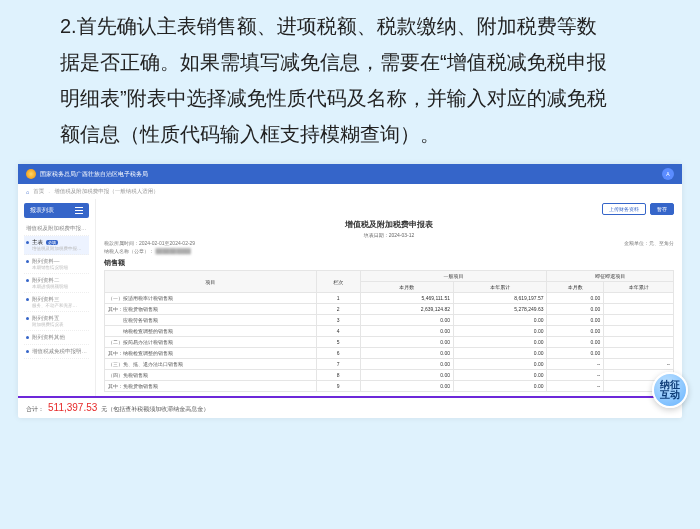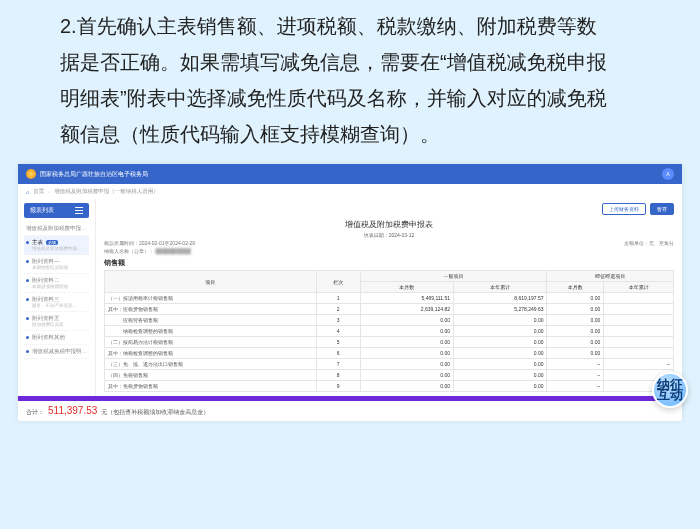--- a/index.html
+++ b/index.html
@@ -84,21 +84,21 @@
   }
   .btn-outline {
     border:1px solid #3565c9; color:#3565c9; background:#fff;
     font-size:5px; padding:2px 6px; border-radius:2px;
   }
   .btn-primary {
     background:#3565c9; color:#fff;border:1px solid #3565c9;
     font-size:5px; padding:2px 6px; border-radius:2px;
   }
   .form-title {
-    text-align:center;font-size:8px;font-weight:400;margin:2px 0;
+    text-align:center;font-size:8px;font-weight:700;margin:2px 0;
   }
   .form-sub {
     text-align:center;font-size:5px;color:#666;margin-bottom:2px;
   }
   .meta-row {
     display:flex;justify-content:space-between;font-size:5px;color:#777;margin-bottom:2px;
   }
   .meta-row .blur { filter:blur(1.2px); color:#aaa;}
   .section-title { font-size:7px;font-weight:700;margin:4px 0 2px;}
   table.grid {
@@ -106,29 +106,29 @@
   }
   table.grid th, table.grid td {
     border:1px solid #e5e5e5; padding:2px 3px;
   }
   table.grid thead th {
     background:#f7f7f7;font-weight:400;text-align:center;
   }
   .col-label { text-align:left; color:#555;}
   .num { text-align:right; font-feature-settings:"tnum"; }
   .footer {
-    padding:4px 8px; font-size:6px;color:#555;display:flex;align-items:baseline;gap:4px;border-top:5px solid #6d28d9;
+    padding:4px 8px; font-size:6px;color:#555;display:flex;align-items:baseline;gap:4px;border-top:2px solid #6d28d9;
   }
   .footer .big { color:#e62828; font-size:10px; }
   .float-avatar {
     position:absolute; right:12px; top:372px;
     width:36px;height:36px;border-radius:50%;
     background:radial-gradient(circle at 40% 30%, #bfe2ff, #66b3ff);
     display:flex;align-items:center;justify-content:center;
-    color:#0d3c78;font-size:13px;font-weight:700;
+    color:#0d3c78;font-size:10px;font-weight:700;
     border:2px solid #fff; box-shadow:0 2px 6px rgba(0,0,0,0.2);
     line-height:10px; text-align:center;
   }
 </style>
 </head>
 <body>
 
 <div class="instruction">2.首先确认主表销售额、进项税额、税款缴纳、附加税费等数据是否正确。如果需填写减免信息，需要在“增值税减免税申报明细表”附表中选择减免性质代码及名称，并输入对应的减免税额信息（性质代码输入框支持模糊查询）。</div>
 
 <div class="app">

